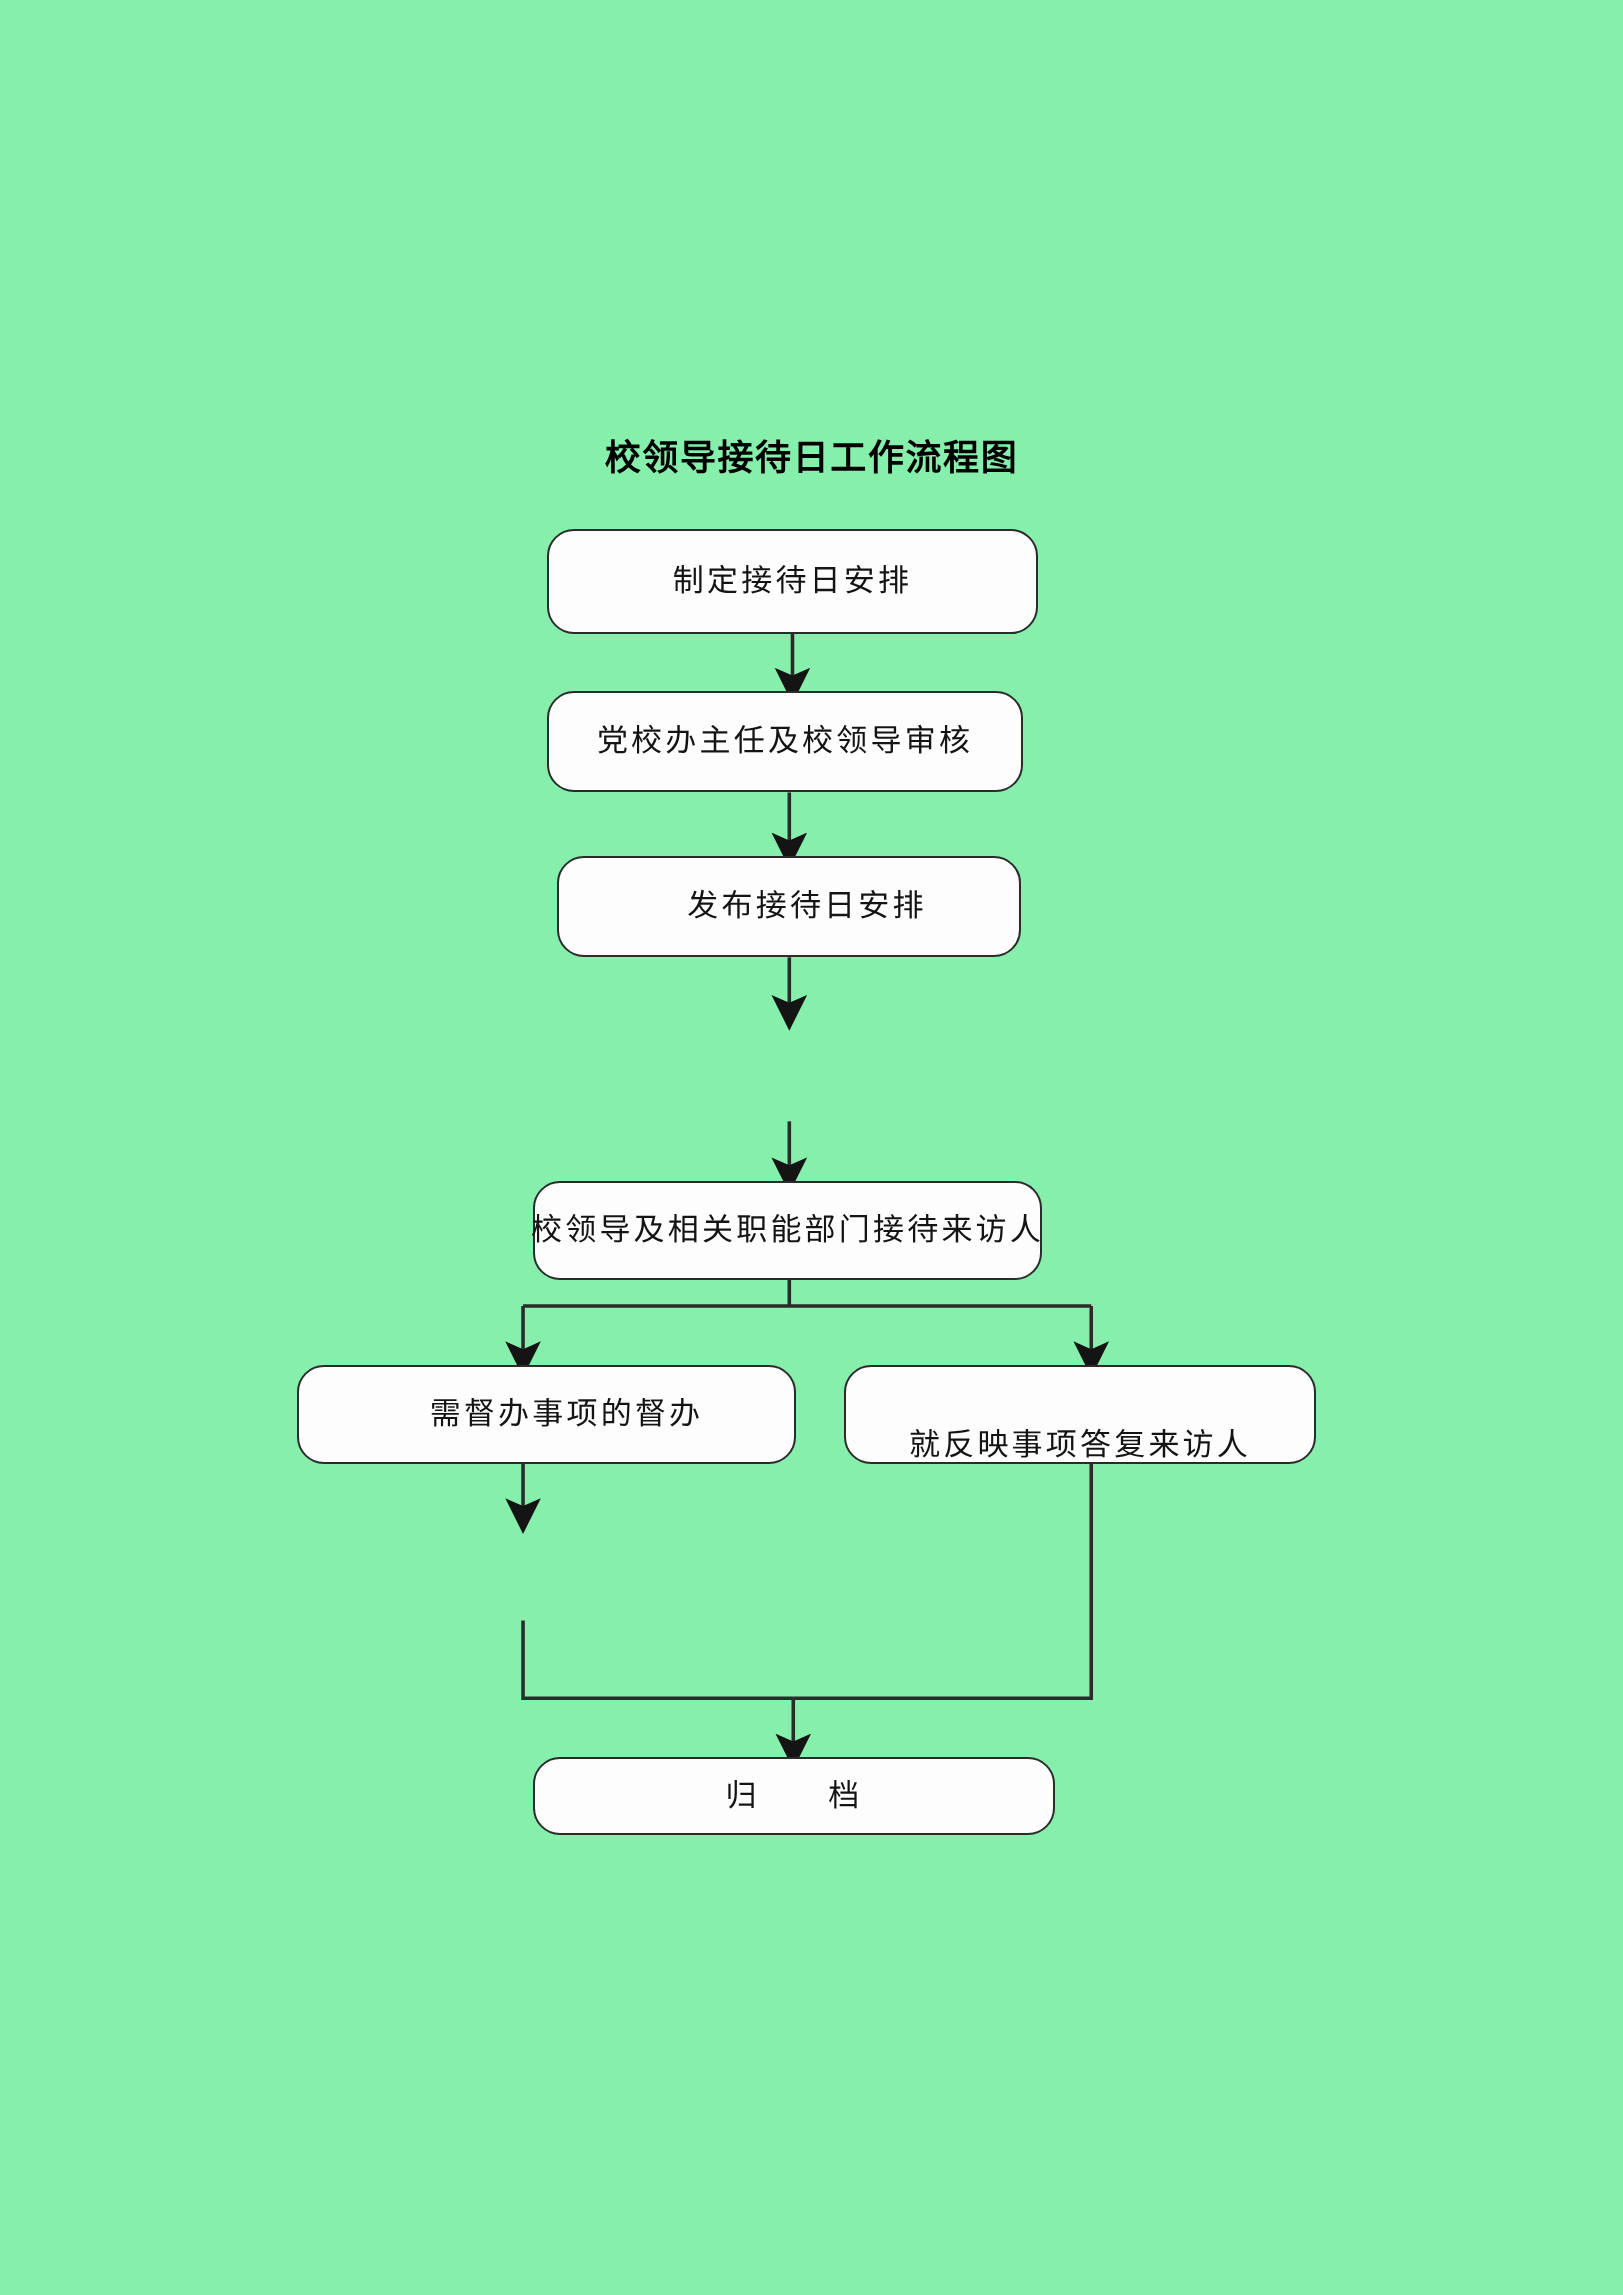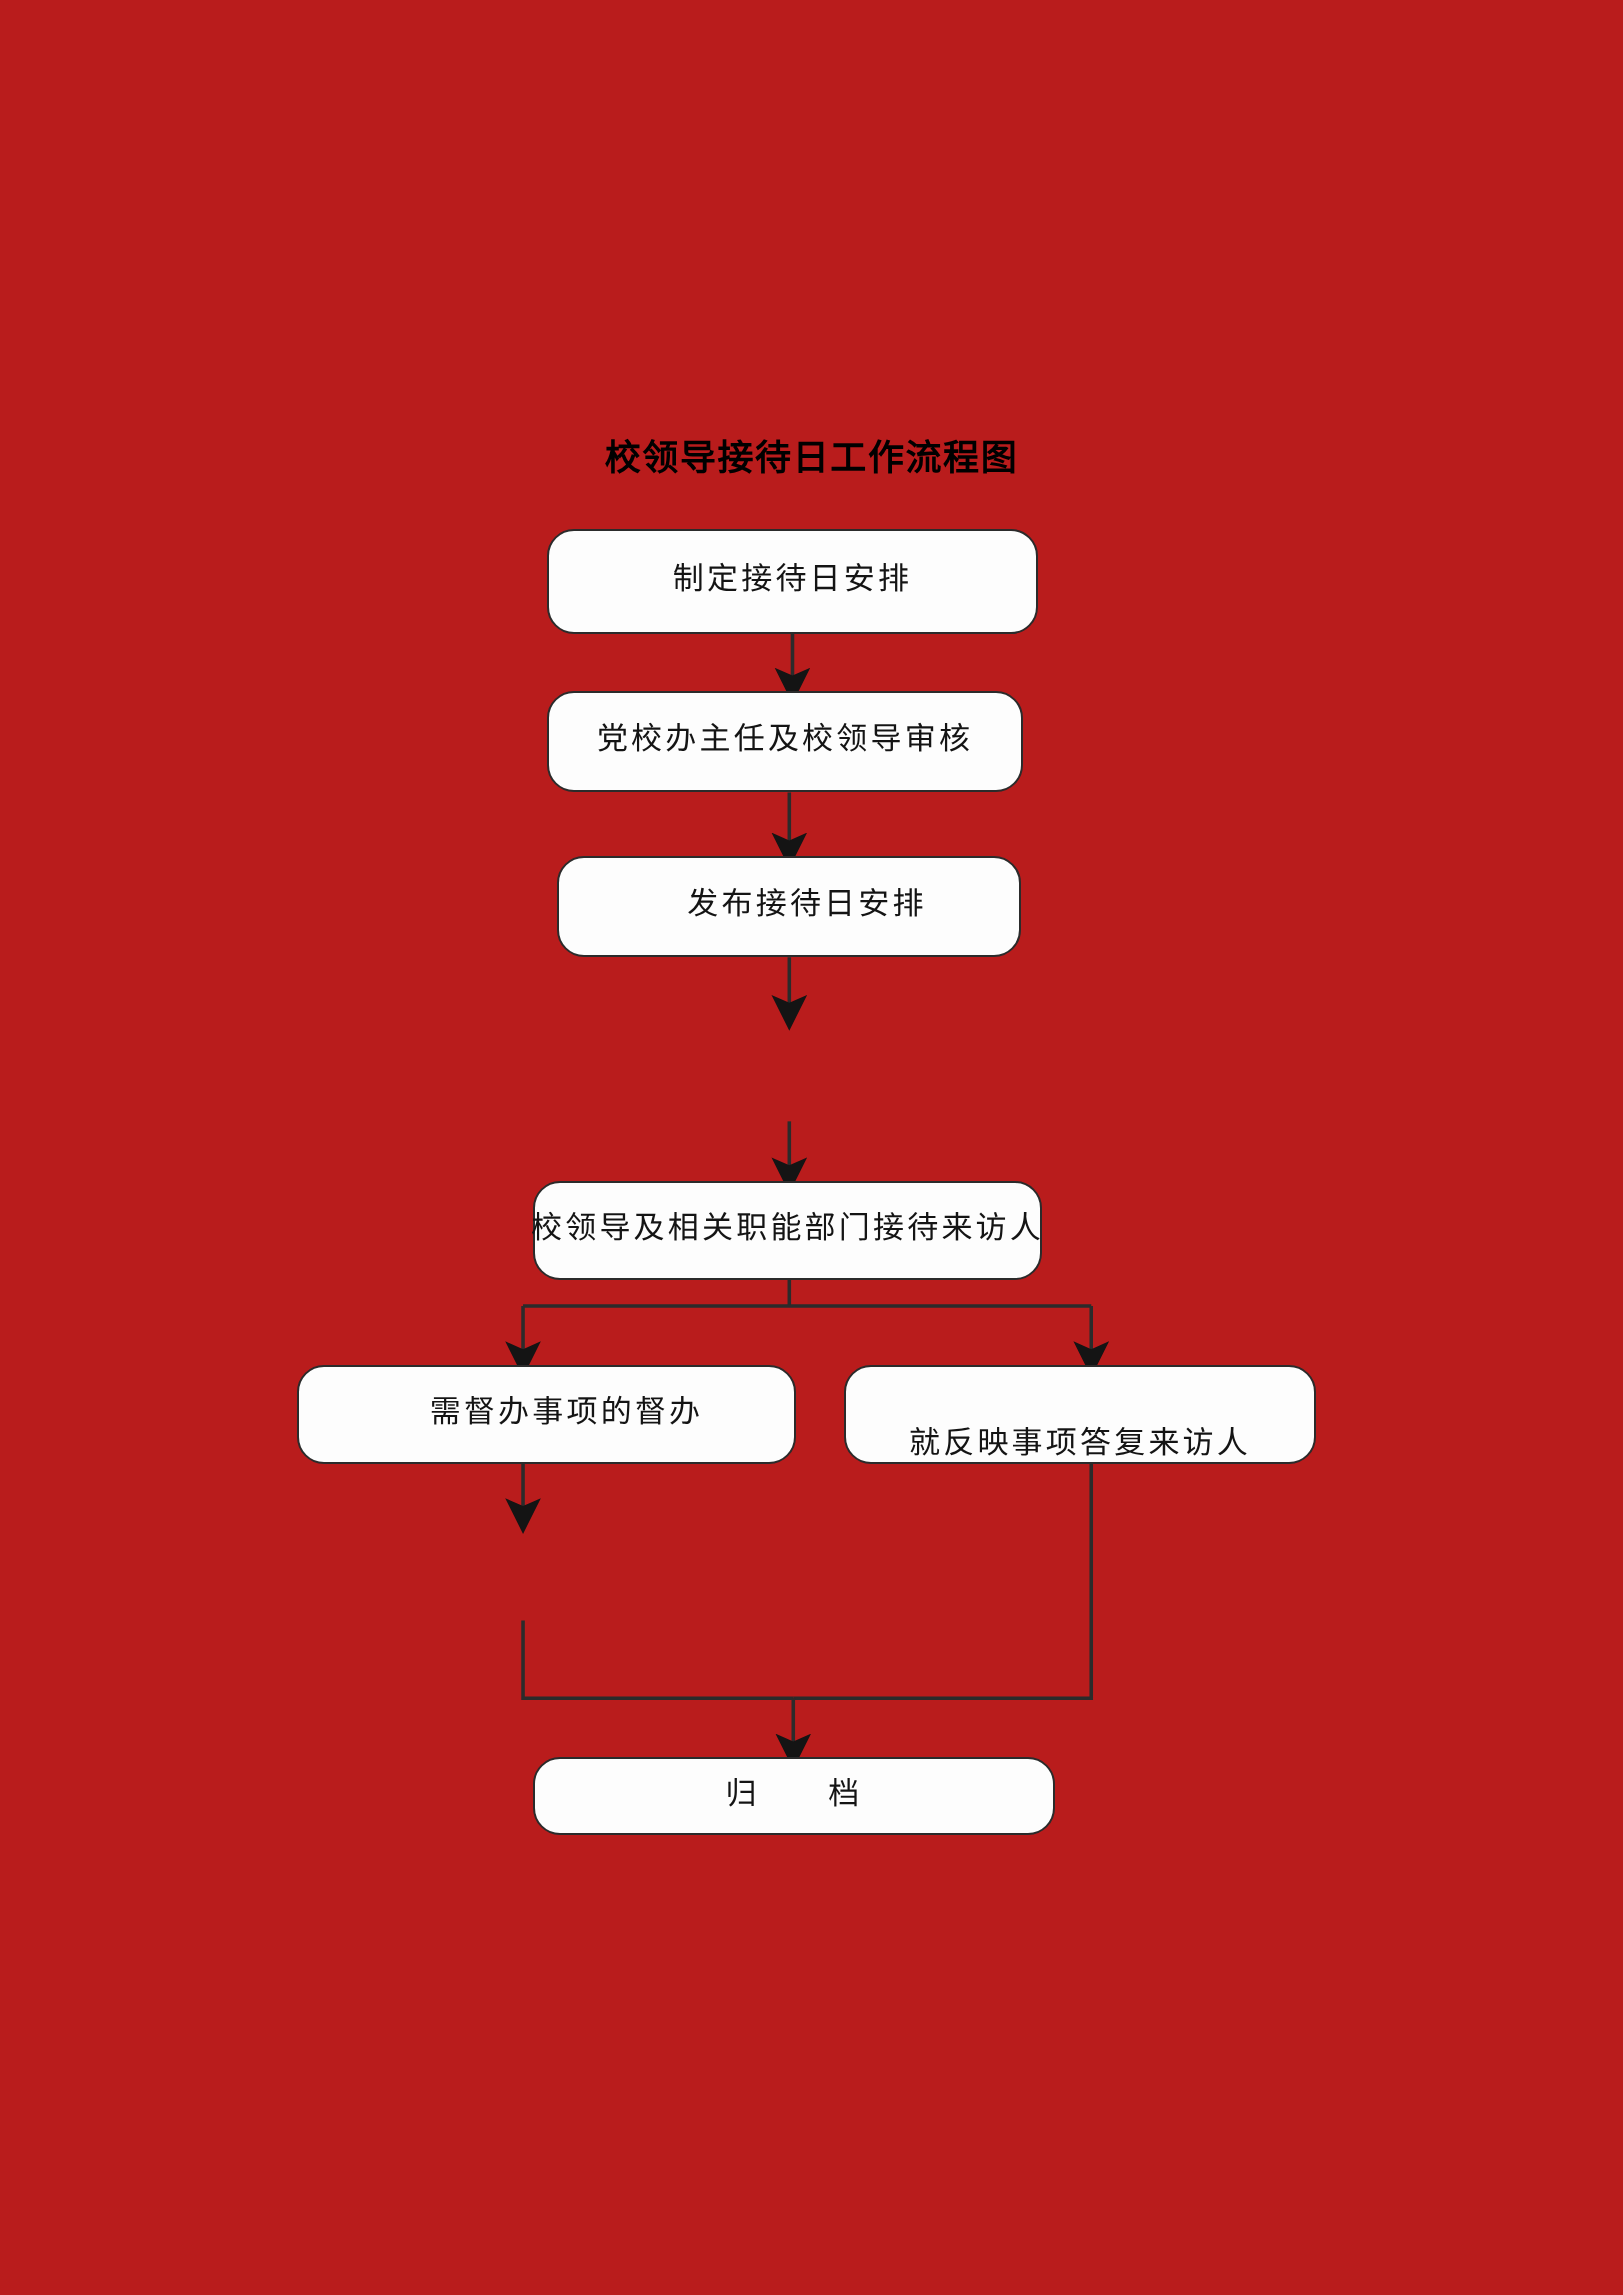--- a/index.html
+++ b/index.html
@@ -9,21 +9,21 @@
     background: #ffffff;
   }
   body {
     font-family: "Liberation Serif", "DejaVu Serif", serif;
     color: #000000;
   }
   #page {
     position: relative;
     width: 1623px;
     height: 2295px;
-    background: #b91c1c;
+    background: #86efac;
     overflow: hidden;
   }
   
   #chart-title {
     position: absolute;
     left: 0;
     top: 540;
     width: 1623px;
     text-align: center;
     font-family: "Liberation Sans", "DejaVu Sans", sans-serif;
@@ -39,21 +39,21 @@
     box-sizing: border-box;
     border: 2px solid #2b2b2b;
     border-radius: 27px;
     background: #fdfdfd;
     display: flex;
     align-items: center;
     justify-content: center;
     text-align: center;
   }
   .flow-box .box-label {
-    font-family: Liberation Mono, monospace;
+    font-family: Liberation Serif, serif;
     font-size: 31px;
     line-height: 1.1;
     color: #141414;
     letter-spacing: 3.2px;
     white-space: pre;
   }
   
   #connectors {
     position: absolute;
     left: 0;

